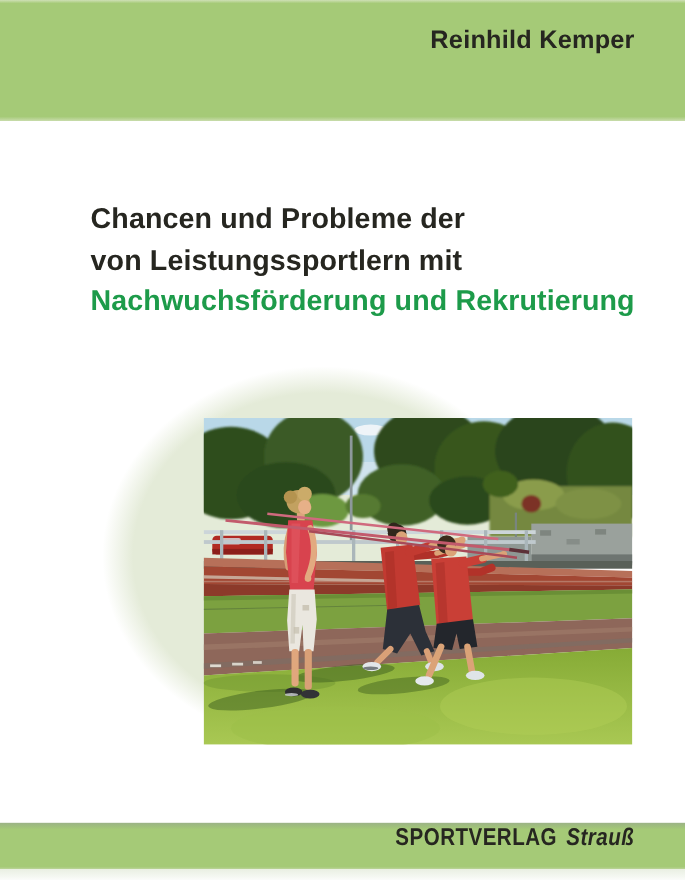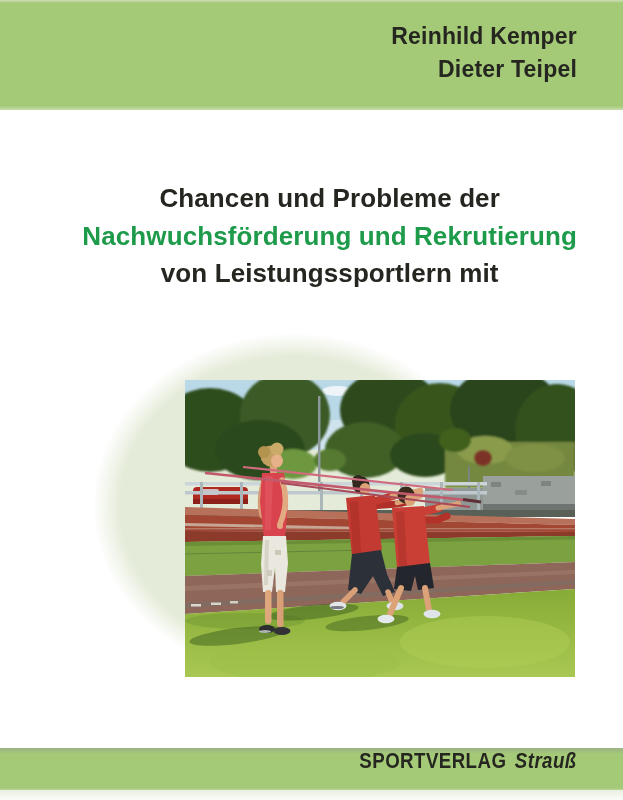--- a/index.html
+++ b/index.html
@@ -12,21 +12,21 @@
     position:absolute;left:0;top:0;width:623px;height:110px;
     background:linear-gradient(180deg,#cfe0b6 0,var(--band_green) 3px,var(--band_green) calc(100% - 4px),#c9dcac 100%);
   }
   .authors{
     position:absolute;top:20px;right:46px;text-align:right;
     font-weight:bold;font-size:23px;line-height:33px;color:var(--text_dark);
     letter-spacing:0.2px;
   }
   
   .title-block{
-    position:absolute;top:180px;right:46px;text-align:center;
+    position:absolute;top:180px;right:46px;text-align:left;
     font-weight:bold;font-size:26px;line-height:37.5px;color:var(--text_dark);
     letter-spacing:0.1px;white-space:nowrap;
   }
   .title-line.green{color:var(--title_green);}
   
   .deco-circle{
     position:absolute;left:93px;top:333px;width:400px;height:345px;border-radius:50%;
     background:radial-gradient(50% 50% at 50% 50%, var(--circle_green) 0%, var(--circle_green) 86%, rgba(228,235,216,0) 100%);
     z-index:1;
   }
@@ -56,28 +56,27 @@
   }
 </style>
 </head>
 <body>
 
 <div class="cover">
 
   <div class="top-band">
     <div class="authors">
       <div>Reinhild Kemper</div>
-      <div>Dieter Teipel</div>
     </div>
   </div>
 
   <div class="title-block">
     <div class="title-line">Chancen und Probleme der</div>
+    <div class="title-line">von Leistungssportlern mit</div>
     <div class="title-line green">Nachwuchsförderung und Rekrutierung</div>
-    <div class="title-line">von Leistungssportlern mit</div>
   </div>
 
   <div class="deco-circle"></div>
 
   <div class="photo">
     <svg width="390" height="297" viewBox="0 0 390 297" xmlns="http://www.w3.org/2000/svg">
       <defs>
         <linearGradient id="grassGrad" x1="0" y1="0" x2="0" y2="1">
           <stop offset="0" stop-color="#86ab36"></stop>
           <stop offset="1" stop-color="#a9c853"></stop>

